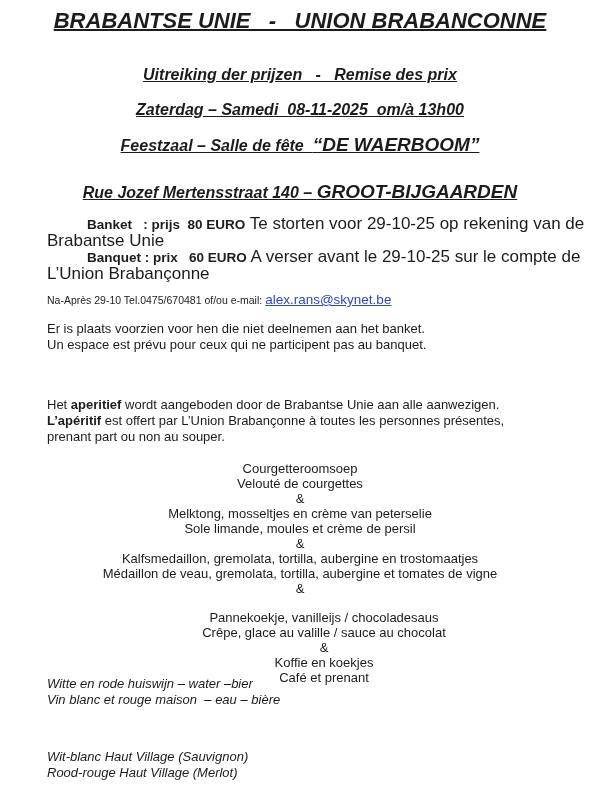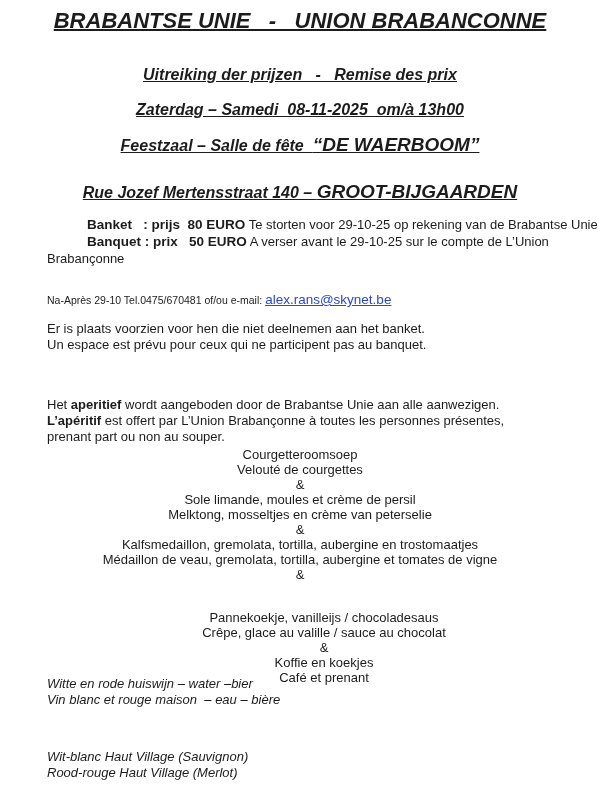--- a/index.html
+++ b/index.html
@@ -30,38 +30,38 @@
   .subhead {
     font-size: 16px;
     font-weight: bold;
     font-style: italic;
     text-decoration: underline;
   }
   .subhead .bigger { font-size: 19px; }
 
   .banquet-block { top: 216px; line-height: 16px; }
   .banquet-label { font-weight: bold; font-size: 13.5px; margin-left: 40px; }
-  .banquet-note { font-size: 13px; }
+  .banquet-note { font-size: 17px; }
 
   .iban-line { top: 257px; font-weight: bold; font-size: 16px; }
 
   .contact-line { top: 292px; font-size: 10.5px; }
   .email-link {
     font-size: 13.5px;
     text-decoration: underline;
     cursor: pointer;
   }
 
   .para { font-size: 13px; line-height: 16px; }
   .para-seating { top: 321px; }
   .para-aperitif { top: 397px; }
   .b { font-weight: bold; }
 
   .menu-block { font-size: 13px; line-height: 15px; }
-  .menu-courses { top: 447px; }
+  .menu-courses { top: 461px; }
   .menu-desserts { top: 610px; padding-left: 48px; }
 
   .drinks-block { font-size: 13px; line-height: 15.5px; font-style: italic; }
   .drinks-house { top: 676px; }
   .drinks-wines { top: 749px; }
 </style>
 </head>
 <body>
 
 <div class="page">
@@ -71,43 +71,43 @@
   <div class="abs centered subhead line" style="top:66px;">Uitreiking der prijzen   -   Remise des prix</div>
 
   <div class="abs centered subhead line" style="top:101px;">Zaterdag – Samedi  08-11-2025  om/à 13h00</div>
 
   <div class="abs centered subhead line" style="top:134px;"><span>Feestzaal – Salle de fête  </span><span class="bigger">“DE WAERBOOM”</span></div>
 
   <div class="abs centered subhead line" style="top:181px;"><span>Rue Jozef Mertensstraat 140 – </span><span class="bigger">GROOT-BIJGAARDEN</span></div>
 
   <div class="abs leftcol banquet-block">
     <div class="line"><span class="banquet-label">Banket   : prijs  80 EURO</span><span class="banquet-note"> Te storten voor 29-10-25 op rekening van de Brabantse Unie</span></div>
-    <div class="line"><span class="banquet-label">Banquet : prix   50 EURO</span><span class="banquet-note"> A verser avant le 29-10-25 sur le compte de L’Union Brabançonne</span></div>
+    <div class="line"><span class="banquet-label">Banquet : prix   60 EURO</span><span class="banquet-note"> A verser avant le 29-10-25 sur le compte de L’Union Brabançonne</span></div>
   </div>
 
 
   <div class="abs leftcol contact-line line"><span>Na-Après 29-10 Tel.0475/670481 of/ou e-mail: </span><a class="email-link" id="email-link" style="color: rgb(42, 70, 212);">alex.rans@skynet.be</a></div>
 
   <div class="abs leftcol para para-aperitif">
     <div class="line"><span>Het </span><span class="b">aperitief</span><span> wordt aangeboden door de Brabantse Unie aan alle aanwezigen.</span></div>
     <div class="line"><span class="b">L’apéritif</span><span> est offert par L’Union Brabançonne à toutes les personnes présentes,</span></div>
     <div class="line">prenant part ou non au souper.</div>
   </div>
 
   <div class="abs leftcol para para-seating">
     <div class="line">Er is plaats voorzien voor hen die niet deelnemen aan het banket.</div>
     <div class="line">Un espace est prévu pour ceux qui ne participent pas au banquet.</div>
   </div>
 
   <div class="abs centered menu-block menu-courses">
     <div class="line">Courgetteroomsoep</div>
     <div class="line">Velouté de courgettes</div>
     <div class="line">&amp;</div>
+    <div class="line">Melktong, mosseltjes en crème van peterselie</div>
     <div class="line">Sole limande, moules et crème de persil</div>
-    <div class="line">Melktong, mosseltjes en crème van peterselie</div>
     <div class="line">&amp;</div>
     <div class="line">Kalfsmedaillon, gremolata, tortilla, aubergine en trostomaatjes</div>
     <div class="line">Médaillon de veau, gremolata, tortilla, aubergine et tomates de vigne</div>
     <div class="line">&amp;</div>
   </div>
 
   <div class="abs centered menu-block menu-desserts">
     <div class="line">Pannekoekje, vanilleijs / chocoladesaus</div>
     <div class="line">Crêpe, glace au valille / sauce au chocolat</div>
     <div class="line">&amp;</div>

